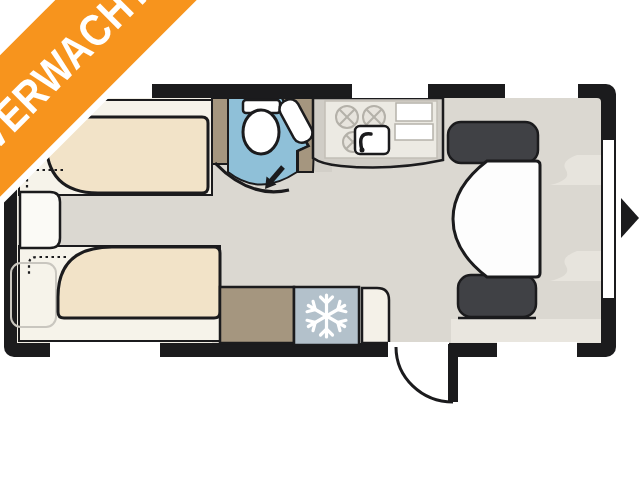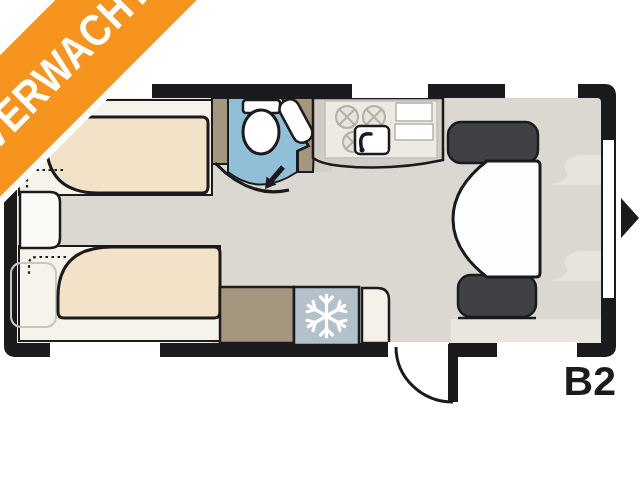--- a/index.html
+++ b/index.html
@@ -133,15 +133,14 @@
     <rect x="448" y="344" width="10" height="58" fill="#1b1b1d"></rect>
 
     <polygon points="621,198 639,218 621,238" fill="#1b1b1d"></polygon>
   </svg>
 
   <div class="ribbon-backing"></div>
   <div class="ribbon">
     <span>VERWACHT</span>
   </div>
 
-  <div class="model-label">B2</div>
 
 </div>
 
 </body></html>

